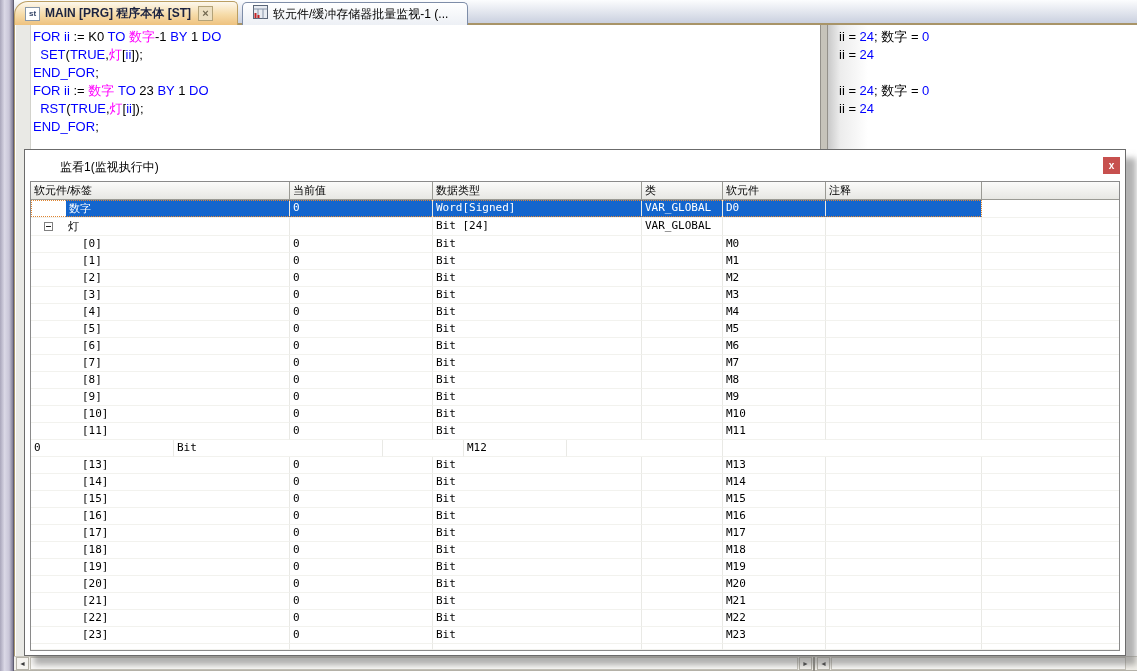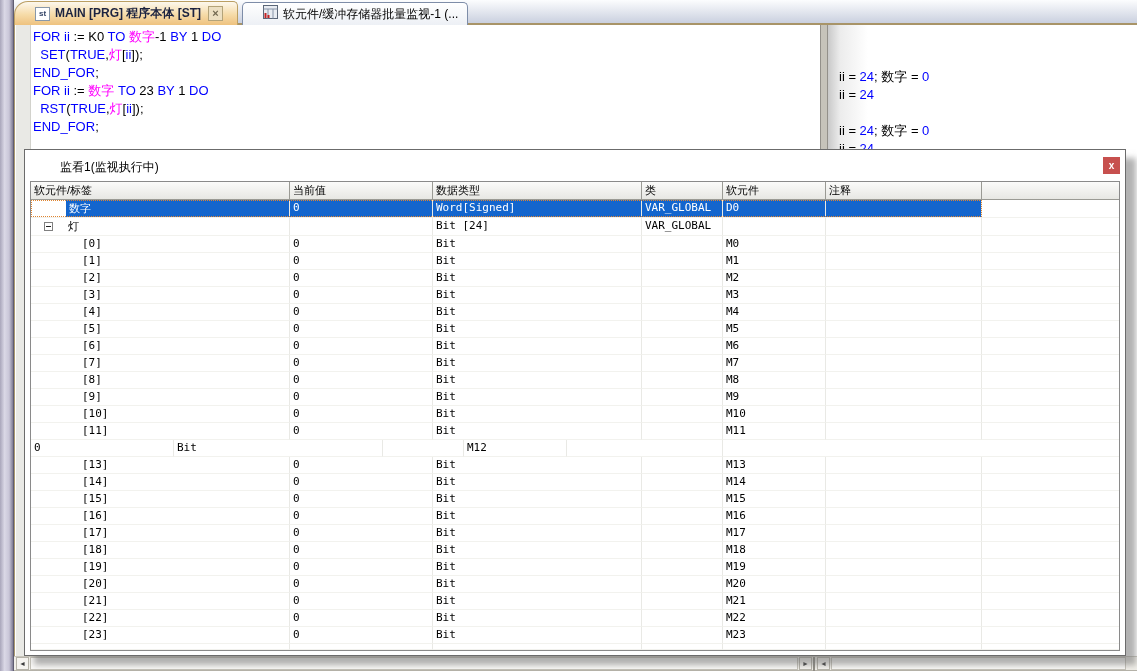--- a/index.html
+++ b/index.html
@@ -7,21 +7,21 @@
   body { position:relative; font-family:"Liberation Sans",sans-serif; background:#fff; }
 
   
   .left-strip { position:absolute; left:0; top:0; width:14px; height:671px;
     background:linear-gradient(90deg,#a9a6bb,#dad8e6 35%,#c9c6d8 70%,#7f7c94);
     border-right:1px solid #5f5d72; }
 
   
   .tabbar { position:absolute; left:14px; top:0; width:1123px; height:25px;
     background:linear-gradient(#fcfdfe,#cad0df); border-bottom:2px solid #a89468; }
-  .tab { position:absolute; display:flex; align-items:center; gap:5px; padding:0 20px;
+  .tab { position:absolute; display:flex; align-items:center; gap:5px; padding:0 10px;
     white-space:nowrap; overflow:hidden; cursor:default; }
   .tab.active { left:0; top:1px; width:224px; height:24px;
     background:linear-gradient(#fdf8ed,#f6dba8 55%,#eec27f);
     border:1px solid #bb9f63; border-bottom:none; border-radius:14px 5px 0 0;
     font-weight:bold; color:#1c2340; z-index:2; }
   .tab.inactive { left:228px; top:2px; width:226px; height:23px;
     background:linear-gradient(#ffffff,#edf0f5);
     border:1px solid #7e8da8; border-bottom:none; border-radius:5px 5px 0 0; color:#000; }
   .tab-label { font-size:12px;text-align:center; }
   .st-icon { width:15px; height:14px; background:#fff; border:1px solid #8898aa;
@@ -38,21 +38,21 @@
     background:#fff; border-left:1px solid #ab9a72; }
   .gutter { position:absolute; left:1px; top:0; width:15px; height:100%;
     background:#e9e9e5; border-right:1px solid #d2d2cc; }
   .code-lines { position:absolute; left:18px; top:3px; font-size:13px; line-height:18px; white-space:pre; }
   .code-line { height:18px; }
   .splitter { position:absolute; left:806px; top:0; width:8px; height:631px;
     background:#c6c3ba; border-left:1px solid #93908a; border-right:1px solid #93908a; }
   .monitor-pane { position:absolute; left:814px; top:0; width:309px; height:631px;
     background:linear-gradient(90deg,#c9c9c9,#ececec 12px,#ffffff 40px); }
   .monitor-lines { position:absolute; left:11px; top:3px; font-size:13px; line-height:18px; white-space:pre; }
-  .mon-line { position:absolute; height:18px; white-space:pre;margin-top:40px; }
+  .mon-line { position:absolute; height:18px; white-space:pre; }
 
   .tk-kw { color:#0000ff; } .tk-lb { color:#ff00ff; } .tk-pl { color:#000000; } .tk-val { color:#0000ff; }
 
   
   .hscroll { position:absolute; left:14px; bottom:0; width:1123px; height:15px;
     background:#f1efe9; border-top:1px solid #c9c6bd; border-bottom:1px solid #b6b3a9; }
   .sbtn { position:absolute; top:0px; width:13px; height:13px; background:#f6f4f0;
     border:1px solid #b6b3a9; color:#3a3a3a; font-size:7px; line-height:11px; text-align:center; }
   .sb-divider { position:absolute; top:0; left:799px; width:2px; height:14px; background:#8f8c84; }
   .sthumb { position:absolute; top:0px; height:13px; background:#fbfaf8; border:1px solid #c5c2b9; }

